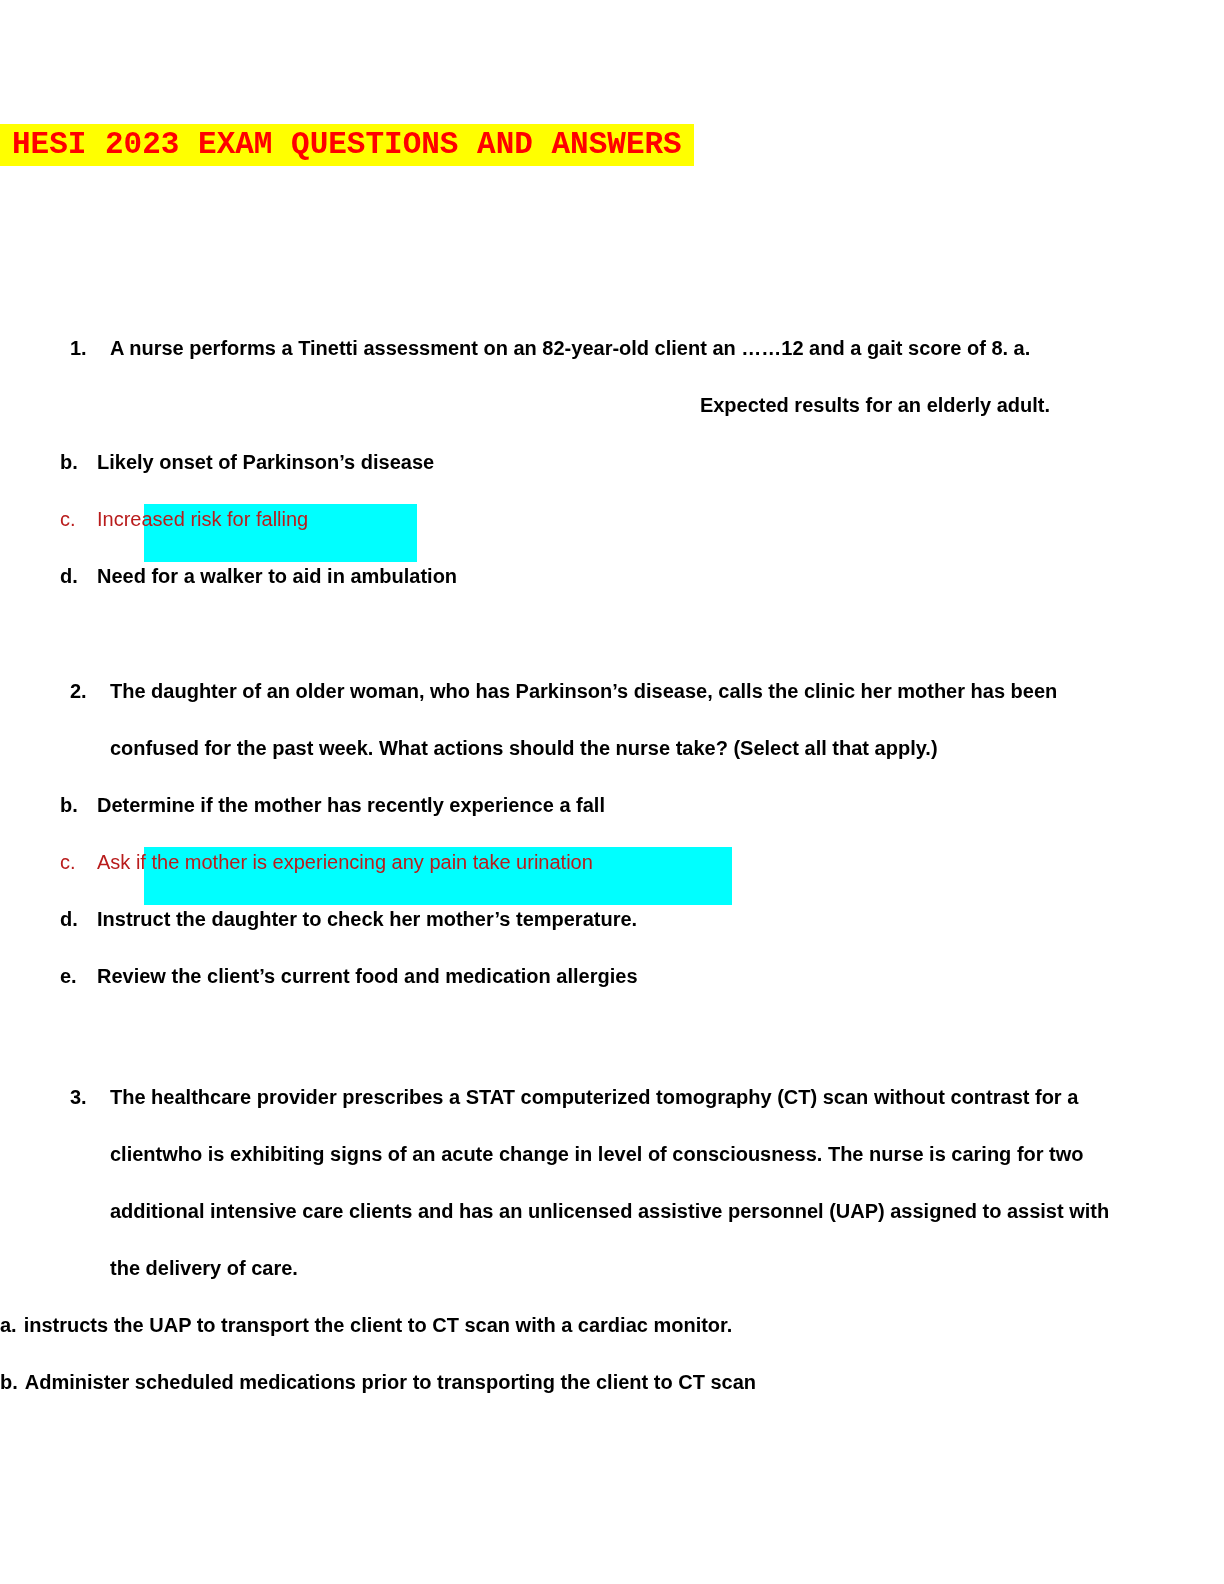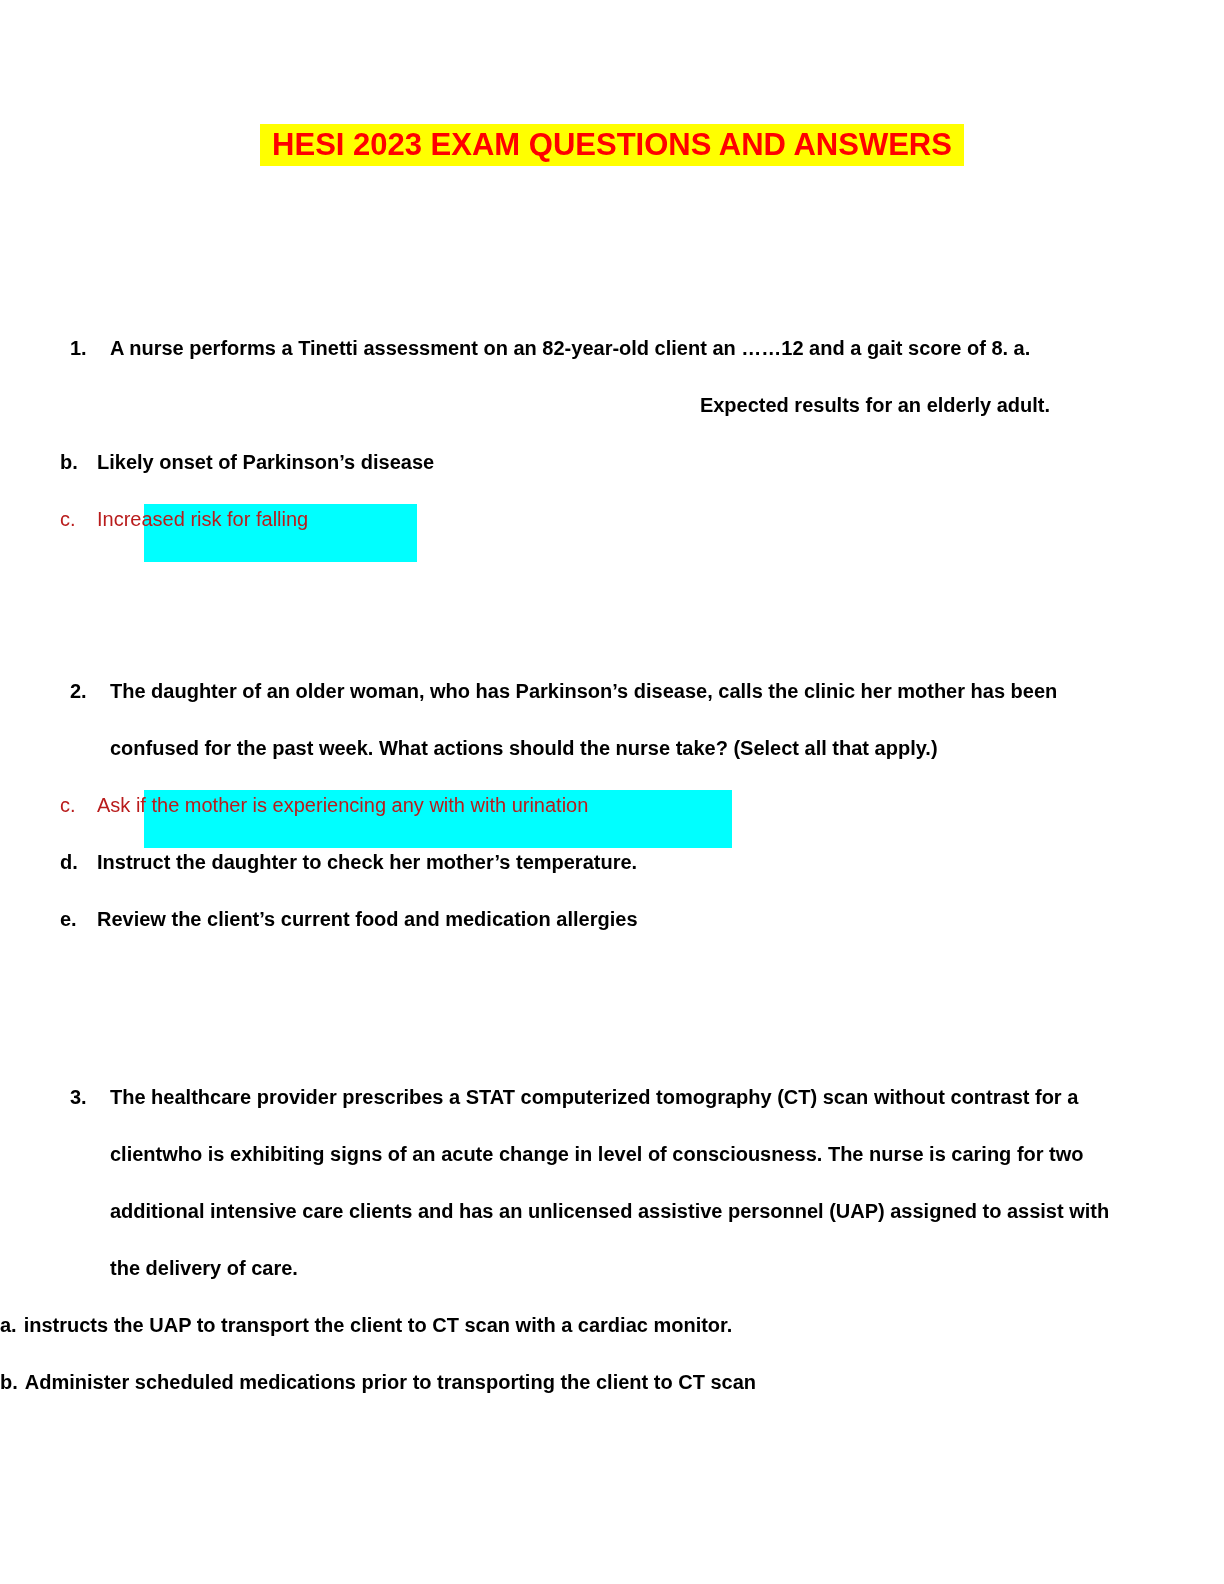--- a/index.html
+++ b/index.html
@@ -15,21 +15,22 @@
     height:1584px;
     background:#ffffff;
     font-family:"Liberation Sans","DejaVu Sans",sans-serif;
     color:var(--ink);
     overflow:hidden;
   }
   .title-band{
     position:absolute;
     top:124px;
     left:0; right:0;
-    text-align:center;
+    text-align:left;
+    font-family:Liberation Mono, monospace;
   }
   .doc-title{
     display:inline-block;
     background:var(--title-hl);
     color:var(--title-text);
     font-weight:700;
     font-size:31px;
     line-height:38px;
     padding:2px 12px;
     letter-spacing:0px;
@@ -83,32 +84,38 @@
     <div class="row subline">
       <span class="content">Expected results for an elderly adult.</span>
     </div>
     <div class="row opt">
       <span class="content"><span class="letter">b.</span><span>Likely onset of Parkinson’s disease</span></span>
     </div>
     <div class="row opt">
       <div class="hl-band" style="left:144px;top:0px;width:273px;height:58px;"></div>
       <span class="content hl-text"><span class="letter">c.</span><span>Increased risk for falling</span></span>
     </div>
+    <div class="row opt">
+      <span class="content"><span class="letter">d.</span><span>Need for a walker to aid in ambulation</span></span>
+    </div>
   </div>
 
   <div class="question q2">
     <div class="row qline">
       <span class="content"><span class="qnum">2.</span><span>The daughter of an older woman, who has Parkinson’s disease, calls the clinic her mother has been</span></span>
     </div>
     <div class="row qline">
       <span class="content"><span class="qnum"></span><span>confused for the past week.  What actions should the nurse take? (Select all that apply.)</span></span>
     </div>
     <div class="row opt">
+      <span class="content"><span class="letter">b.</span><span>Determine if the mother has recently experience a fall</span></span>
+    </div>
+    <div class="row opt">
       <div class="hl-band" style="left:144px;top:0px;width:588px;height:58px;"></div>
-      <span class="content hl-text"><span class="letter">c.</span><span>Ask if the mother is experiencing any with with urination</span></span>
+      <span class="content hl-text"><span class="letter">c.</span><span>Ask if the mother is experiencing any pain take urination</span></span>
     </div>
     <div class="row opt">
       <span class="content"><span class="letter">d.</span><span>Instruct the daughter to check her mother’s temperature.</span></span>
     </div>
     <div class="row opt">
       <span class="content"><span class="letter">e.</span><span>Review the client’s current food and medication allergies</span></span>
     </div>
   </div>
 
   <div class="question q3">

